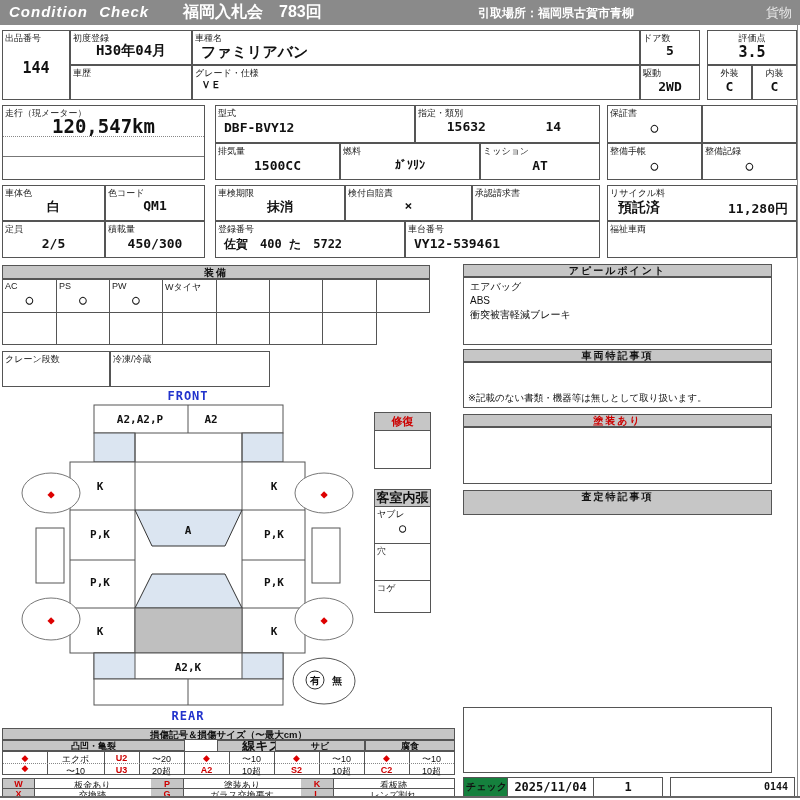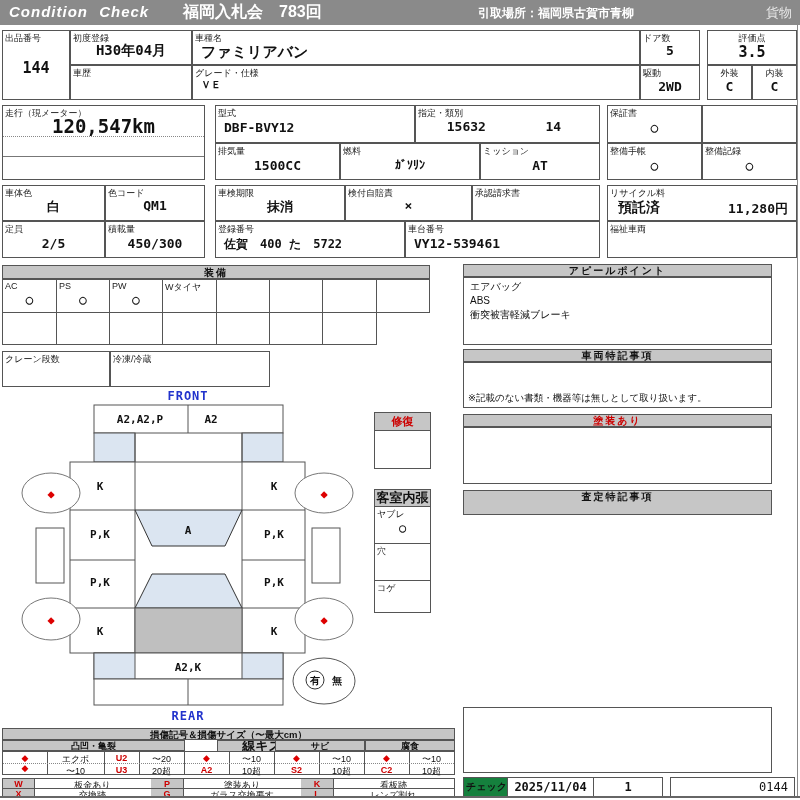--- a/index.html
+++ b/index.html
@@ -296,21 +296,21 @@
 
   <div class="sechdr" style="left:463px;top:710px;width:309px;height:13px;line-height:12px;">車両変更情報</div>
   <div class="bx" style="left:463px;top:707px;width:309px;height:66px;"></div>
 
   <div class="bx" style="left:463px;top:777px;width:200px;height:20px;">
     <span class="a" style="left:0;top:0;width:43px;height:18px;background:#15803d;border-right:1px solid #555;font-size:10px;font-weight:bold;text-align:right;line-height:18px;">チェック</span>
     <span class="a mono" style="left:44px;top:0;width:85px;height:18px;border-right:1px solid #555;font-size:12px;font-weight:bold;text-align:center;line-height:18px;">2025/11/04</span>
     <span class="a mono" style="left:130px;top:0;width:68px;height:18px;font-size:12px;font-weight:bold;text-align:center;line-height:18px;">1</span>
   </div>
   <div class="bx" style="left:670px;top:777px;width:125px;height:20px;">
-    <span class="a mono" style="right:6px;top:0;height:18px;font-size:12px;font-weight:normal;line-height:18px;">0144</span>
+    <span class="a mono" style="right:6px;top:0;height:18px;font-size:10px;font-weight:bold;line-height:18px;">0144</span>
   </div>
 
   <div class="sechdr" style="left:2px;top:728px;width:453px;height:12px;line-height:11px;font-size:9.5px;letter-spacing:0;">損傷記号＆損傷サイズ（〜最大cm）</div>
   <div class="sechdr" style="left:2px;top:740px;width:183px;height:11px;line-height:10px;font-size:9px;letter-spacing:0;">凸凹・亀裂</div>
   <div class="sechdr" style="left:185px;top:740px;width:90px;height:28px;line-height:10px;font-size:13px;letter-spacing:0;margin-left:32px;">線キズ</div>
   <div class="sechdr" style="left:275px;top:740px;width:90px;height:11px;line-height:10px;font-size:9px;letter-spacing:0;">サビ</div>
   <div class="sechdr" style="left:365px;top:740px;width:90px;height:11px;line-height:10px;font-size:9px;letter-spacing:0;">腐食</div>
 
   <div class="bx" style="left:2px;top:751px;width:453px;height:24px;">
     <span class="a" style="left:44px;top:0;bottom:0;border-left:1px solid #555;"></span>

